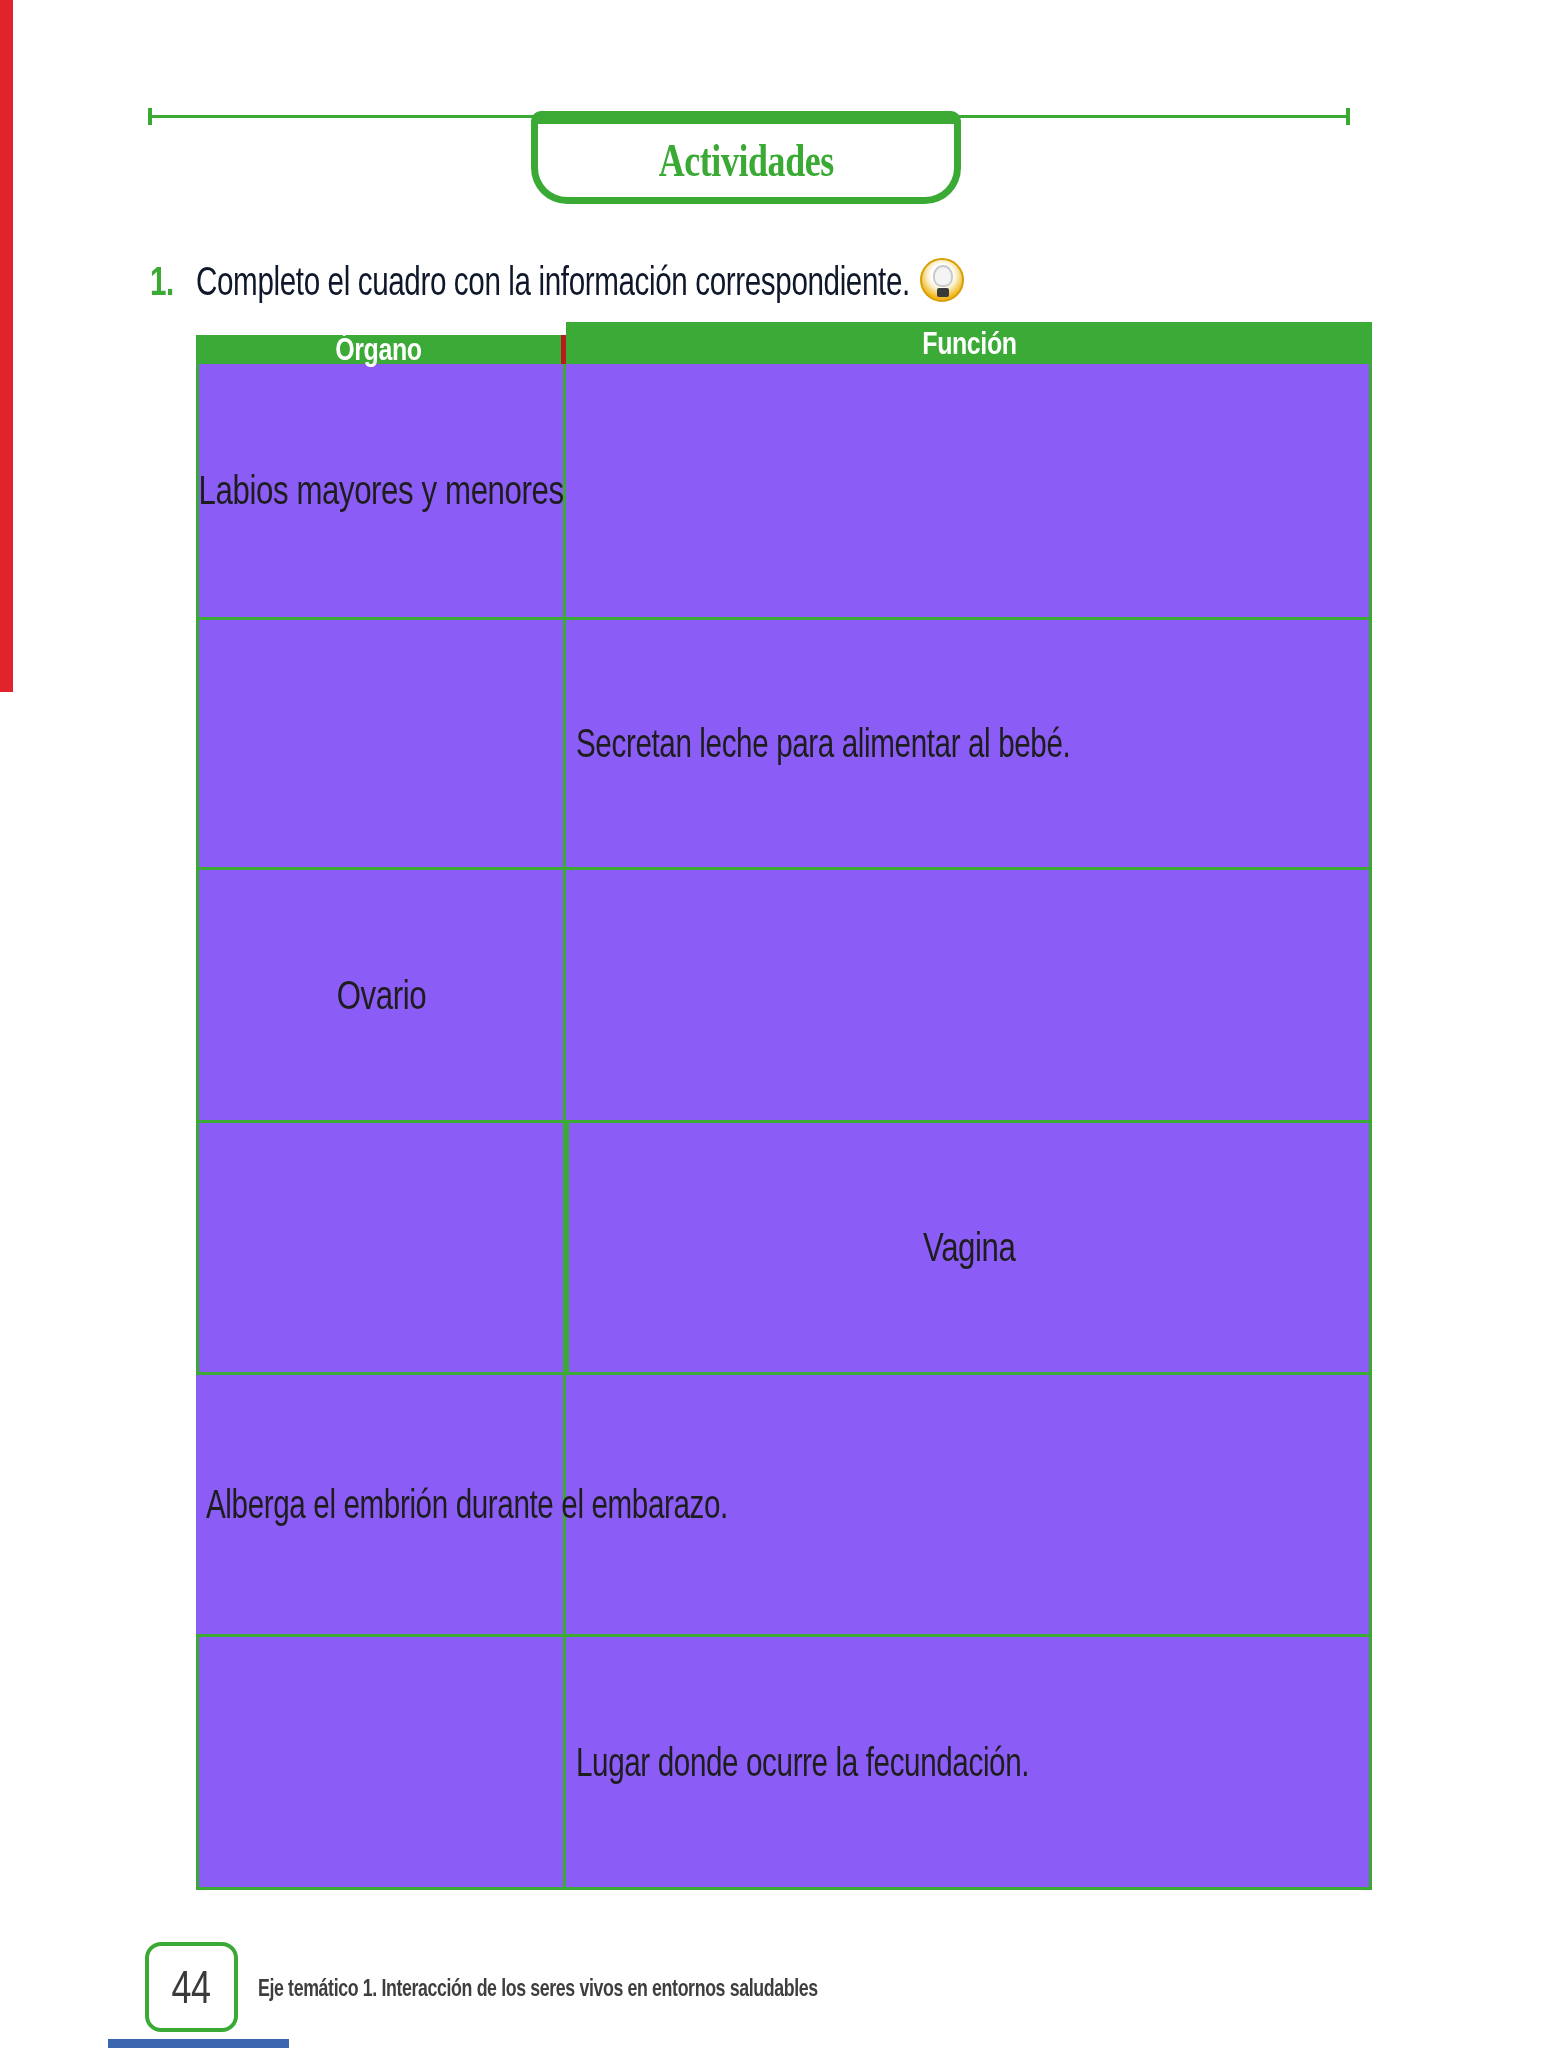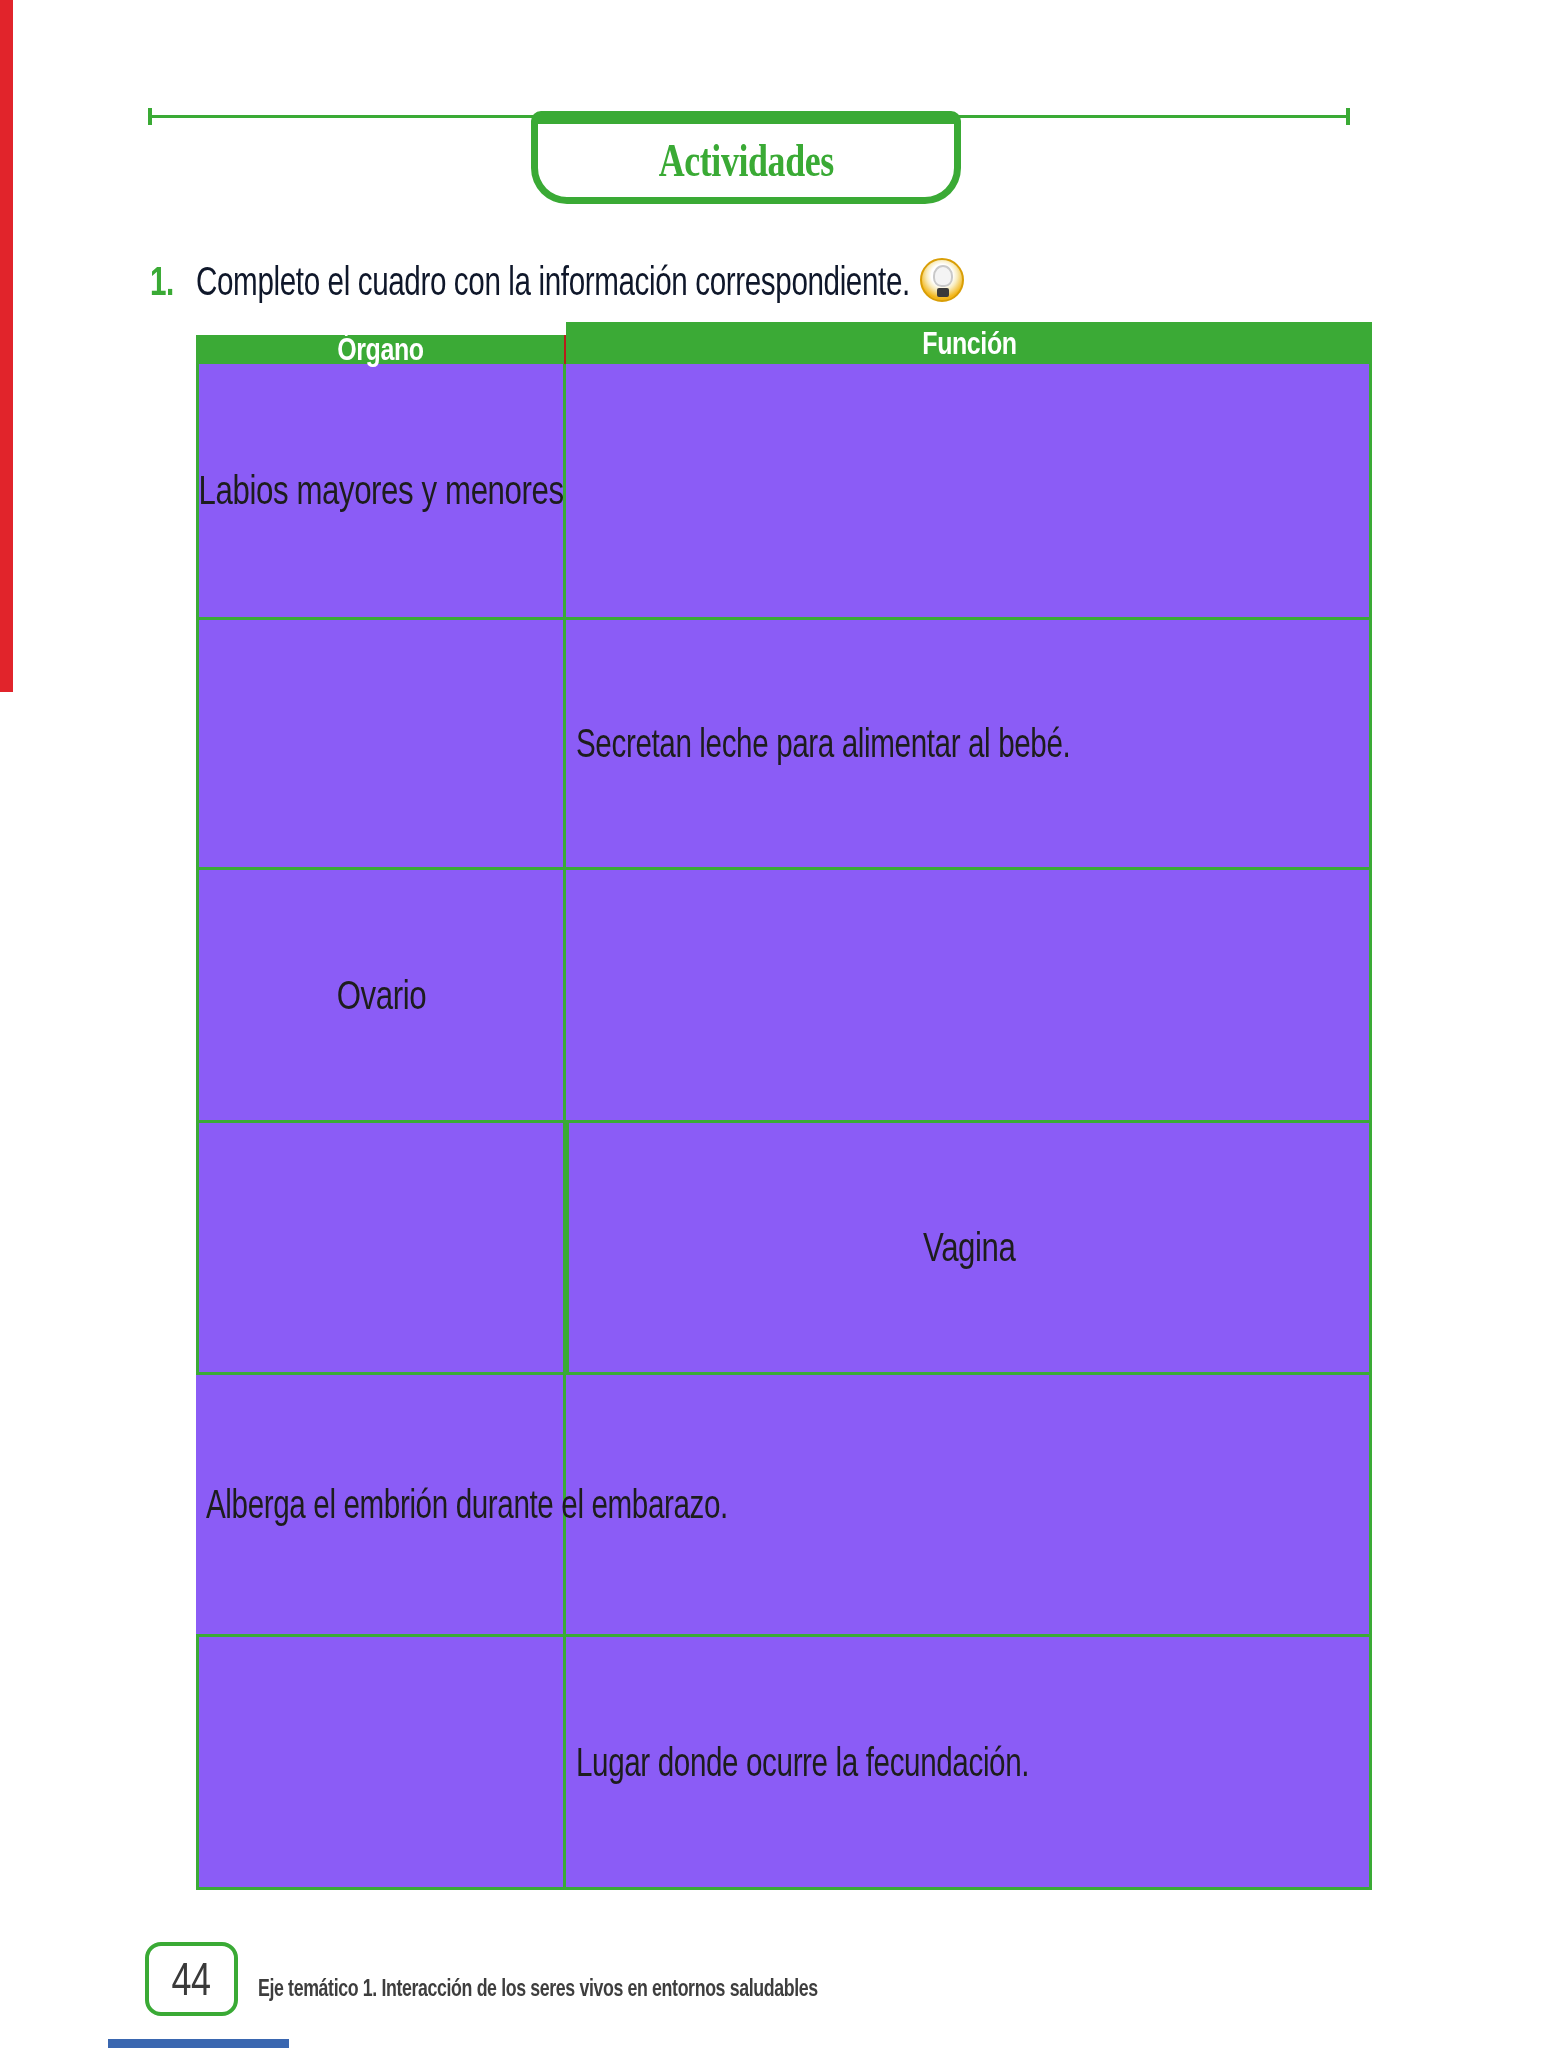--- a/index.html
+++ b/index.html
@@ -52,32 +52,32 @@
   #table {
     left:196px; top:322px; width:1176px; height:1568px;
     display:grid;
     grid-template-columns:370px 806px;
     grid-template-rows:42px 256px 250px 253px 252px 262px 253px;
   }
   .th {
     background:#3baa36; color:#ffffff; font-weight:bold; font-size:32px;
     display:flex; align-items:center; justify-content:center;
   }
-  .th.first { border-right:2px solid #b91c1c;margin-top:13px; }
+  .th.first { border-right:5px solid #b91c1c;margin-top:13px; }
   .td {
     background:#8b5cf6; font-size:40px; color:#1d1d1d;
     border-bottom:3px solid #3aaa35;
     display:flex; align-items:center;
   }
   .td.organo { border-left:3px solid #3aaa35; border-right:3px solid #3aaa35; justify-content:center; }
   .td.funcion{ border-right:3px solid #3aaa35; justify-content:flex-start; padding-left:10px; }
 
   
   #page-badge {
-    left:145px; top:1942px; width:93px; height:74px;
+    left:145px; top:1942px; width:93px; height:90px;
     border:4px solid #3aaa35; border-radius:16px; background:#fff;
     display:flex; align-items:center; justify-content:center;
     font-size:46px; color:#3a3a3a;
   }
   #footer-title { left:258px; top:1966px; font-size:24px; line-height:44px; font-weight:bold; color:#3e3e3e; }
 </style>
 </head>
 <body>
 
 <div class="abs" id="red-edge"></div>

